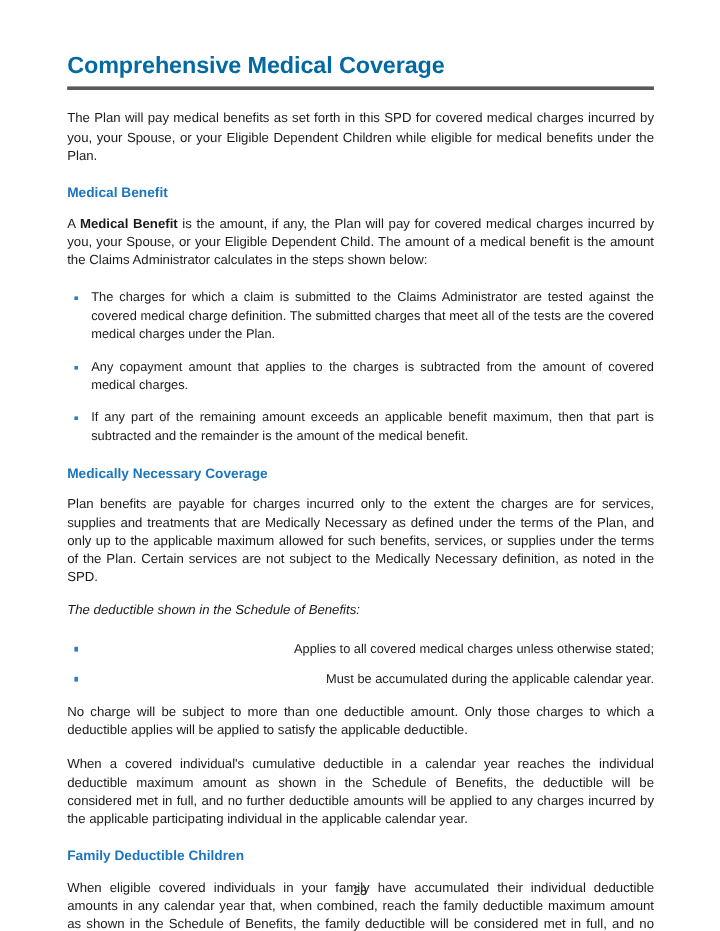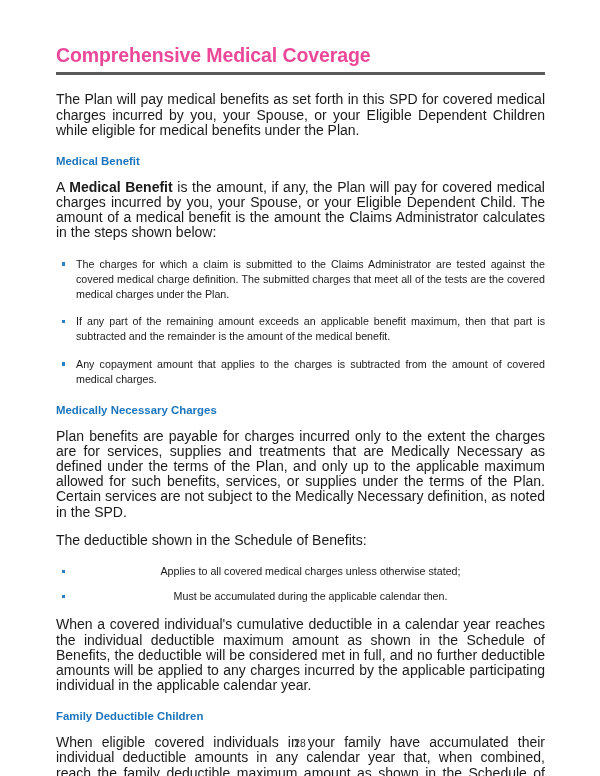--- a/index.html
+++ b/index.html
@@ -26,21 +26,21 @@
   .content {
     position: absolute;
     left: 56px;
     top: 44px;
     width: 489px;
   }
   .doc-title {
     font-size: 19.5px;
     font-weight: bold;
     letter-spacing: -0.1px;
-    color: #ec4899;
+    color: #0369a1;
     margin: 0 0 6px 0;
     line-height: 1.15;
   }
   .title-rule {
     height: 3px;
     background: #5a5a5a;
     width: 489px;
     margin: 0 0 17px 0;
   }
   h2.section-heading {
@@ -48,51 +48,52 @@
     font-weight: bold;
     color: #1c75bc;
     margin: 17px 0 11px 0;
     line-height: 1.2;
     letter-spacing: 0.02px;
   }
   h2.section-heading.first {
     margin-top: 17px;
   }
   p.body-text {
-    font-size: 14px;
+    font-size: 11px;
     line-height: 15.2px;
     margin: 0 0 13px 0;
     text-align: justify;
     color: #1a1a1a;
   }
   p.body-text.lead {
     margin-bottom: 0;
   }
   p.body-text.plain {
     text-align: left;
+    font-style: italic;
   }
   p.body-text b {
     font-weight: bold;
   }
   ul.bullets {
     list-style: none;
     margin: 16px 0 0 0;
     padding: 0;
   }
   ul.bullets li {
     position: relative;
     padding-left: 20px;
     font-size: 10.7px;
     line-height: 15.2px;
     text-align: justify;
     margin-bottom: 12px;
     color: #1a1a1a;
   }
   ul.bullets.tight li {
-    text-align: center;
+    text-align: right;
     margin-bottom: 10px;
   }
   ul.bullets li:last-child {
     margin-bottom: 0;
   }
   ul.bullets li .bullet-mark {
     position: absolute;
     left: 6px;
     top: 5.6px;
     width: 3.4px;
@@ -122,38 +123,39 @@
     <div class="title-rule"></div>
 
     <p class="body-text lead">The Plan will pay medical benefits as set forth in this SPD for covered medical charges incurred by you, your Spouse, or your Eligible Dependent Children while eligible for medical benefits under the Plan.</p>
 
     <h2 class="section-heading first">Medical Benefit</h2>
 
     <p class="body-text"><span>A </span><b>Medical Benefit</b><span> is the amount, if any, the Plan will pay for covered medical charges incurred by you, your Spouse, or your Eligible Dependent Child. The amount of a medical benefit is the amount the Claims Administrator calculates in the steps shown below:</span></p>
 
     <ul class="bullets">
       <li><span class="bullet-mark"></span><span>The charges for which a claim is submitted to the Claims Administrator are tested against the covered medical charge definition. The submitted charges that meet all of the tests are the covered medical charges under the Plan.</span></li>
+      <li><span class="bullet-mark"></span><span>Any copayment amount that applies to the charges is subtracted from the amount of covered medical charges.</span></li>
       <li><span class="bullet-mark"></span><span>If any part of the remaining amount exceeds an applicable benefit maximum, then that part is subtracted and the remainder is the amount of the medical benefit.</span></li>
-      <li><span class="bullet-mark"></span><span>Any copayment amount that applies to the charges is subtracted from the amount of covered medical charges.</span></li>
     </ul>
 
-    <h2 class="section-heading">Medically Necessary Charges</h2>
+    <h2 class="section-heading">Medically Necessary Coverage</h2>
 
     <p class="body-text">Plan benefits are payable for charges incurred only to the extent the charges are for services, supplies and treatments that are Medically Necessary as defined under the terms of the Plan, and only up to the applicable maximum allowed for such benefits, services, or supplies under the terms of the Plan. Certain services are not subject to the Medically Necessary definition, as noted in the SPD.</p>
 
 
     <p class="body-text plain">The deductible shown in the Schedule of Benefits:</p>
 
     <ul class="bullets tight">
       <li><span class="bullet-mark"></span><span>Applies to all covered medical charges unless otherwise stated;</span></li>
-      <li><span class="bullet-mark"></span><span>Must be accumulated during the applicable calendar then.</span></li>
+      <li><span class="bullet-mark"></span><span>Must be accumulated during the applicable calendar year.</span></li>
     </ul>
 
     <div class="spacer-sm"></div>
 
+    <p class="body-text">No charge will be subject to more than one deductible amount. Only those charges to which a deductible applies will be applied to satisfy the applicable deductible.</p>
 
     <p class="body-text">When a covered individual's cumulative deductible in a calendar year reaches the individual deductible maximum amount as shown in the Schedule of Benefits, the deductible will be considered met in full, and no further deductible amounts will be applied to any charges incurred by the applicable participating individual in the applicable calendar year.</p>
 
     <h2 class="section-heading">Family Deductible Children</h2>
 
     <p class="body-text">When eligible covered individuals in your family have accumulated their individual deductible amounts in any calendar year that, when combined, reach the family deductible maximum amount as shown in the Schedule of Benefits, the family deductible will be considered met in full, and no further deductible</p>
 
   </div>
 
   <div class="page-number">28</div>

